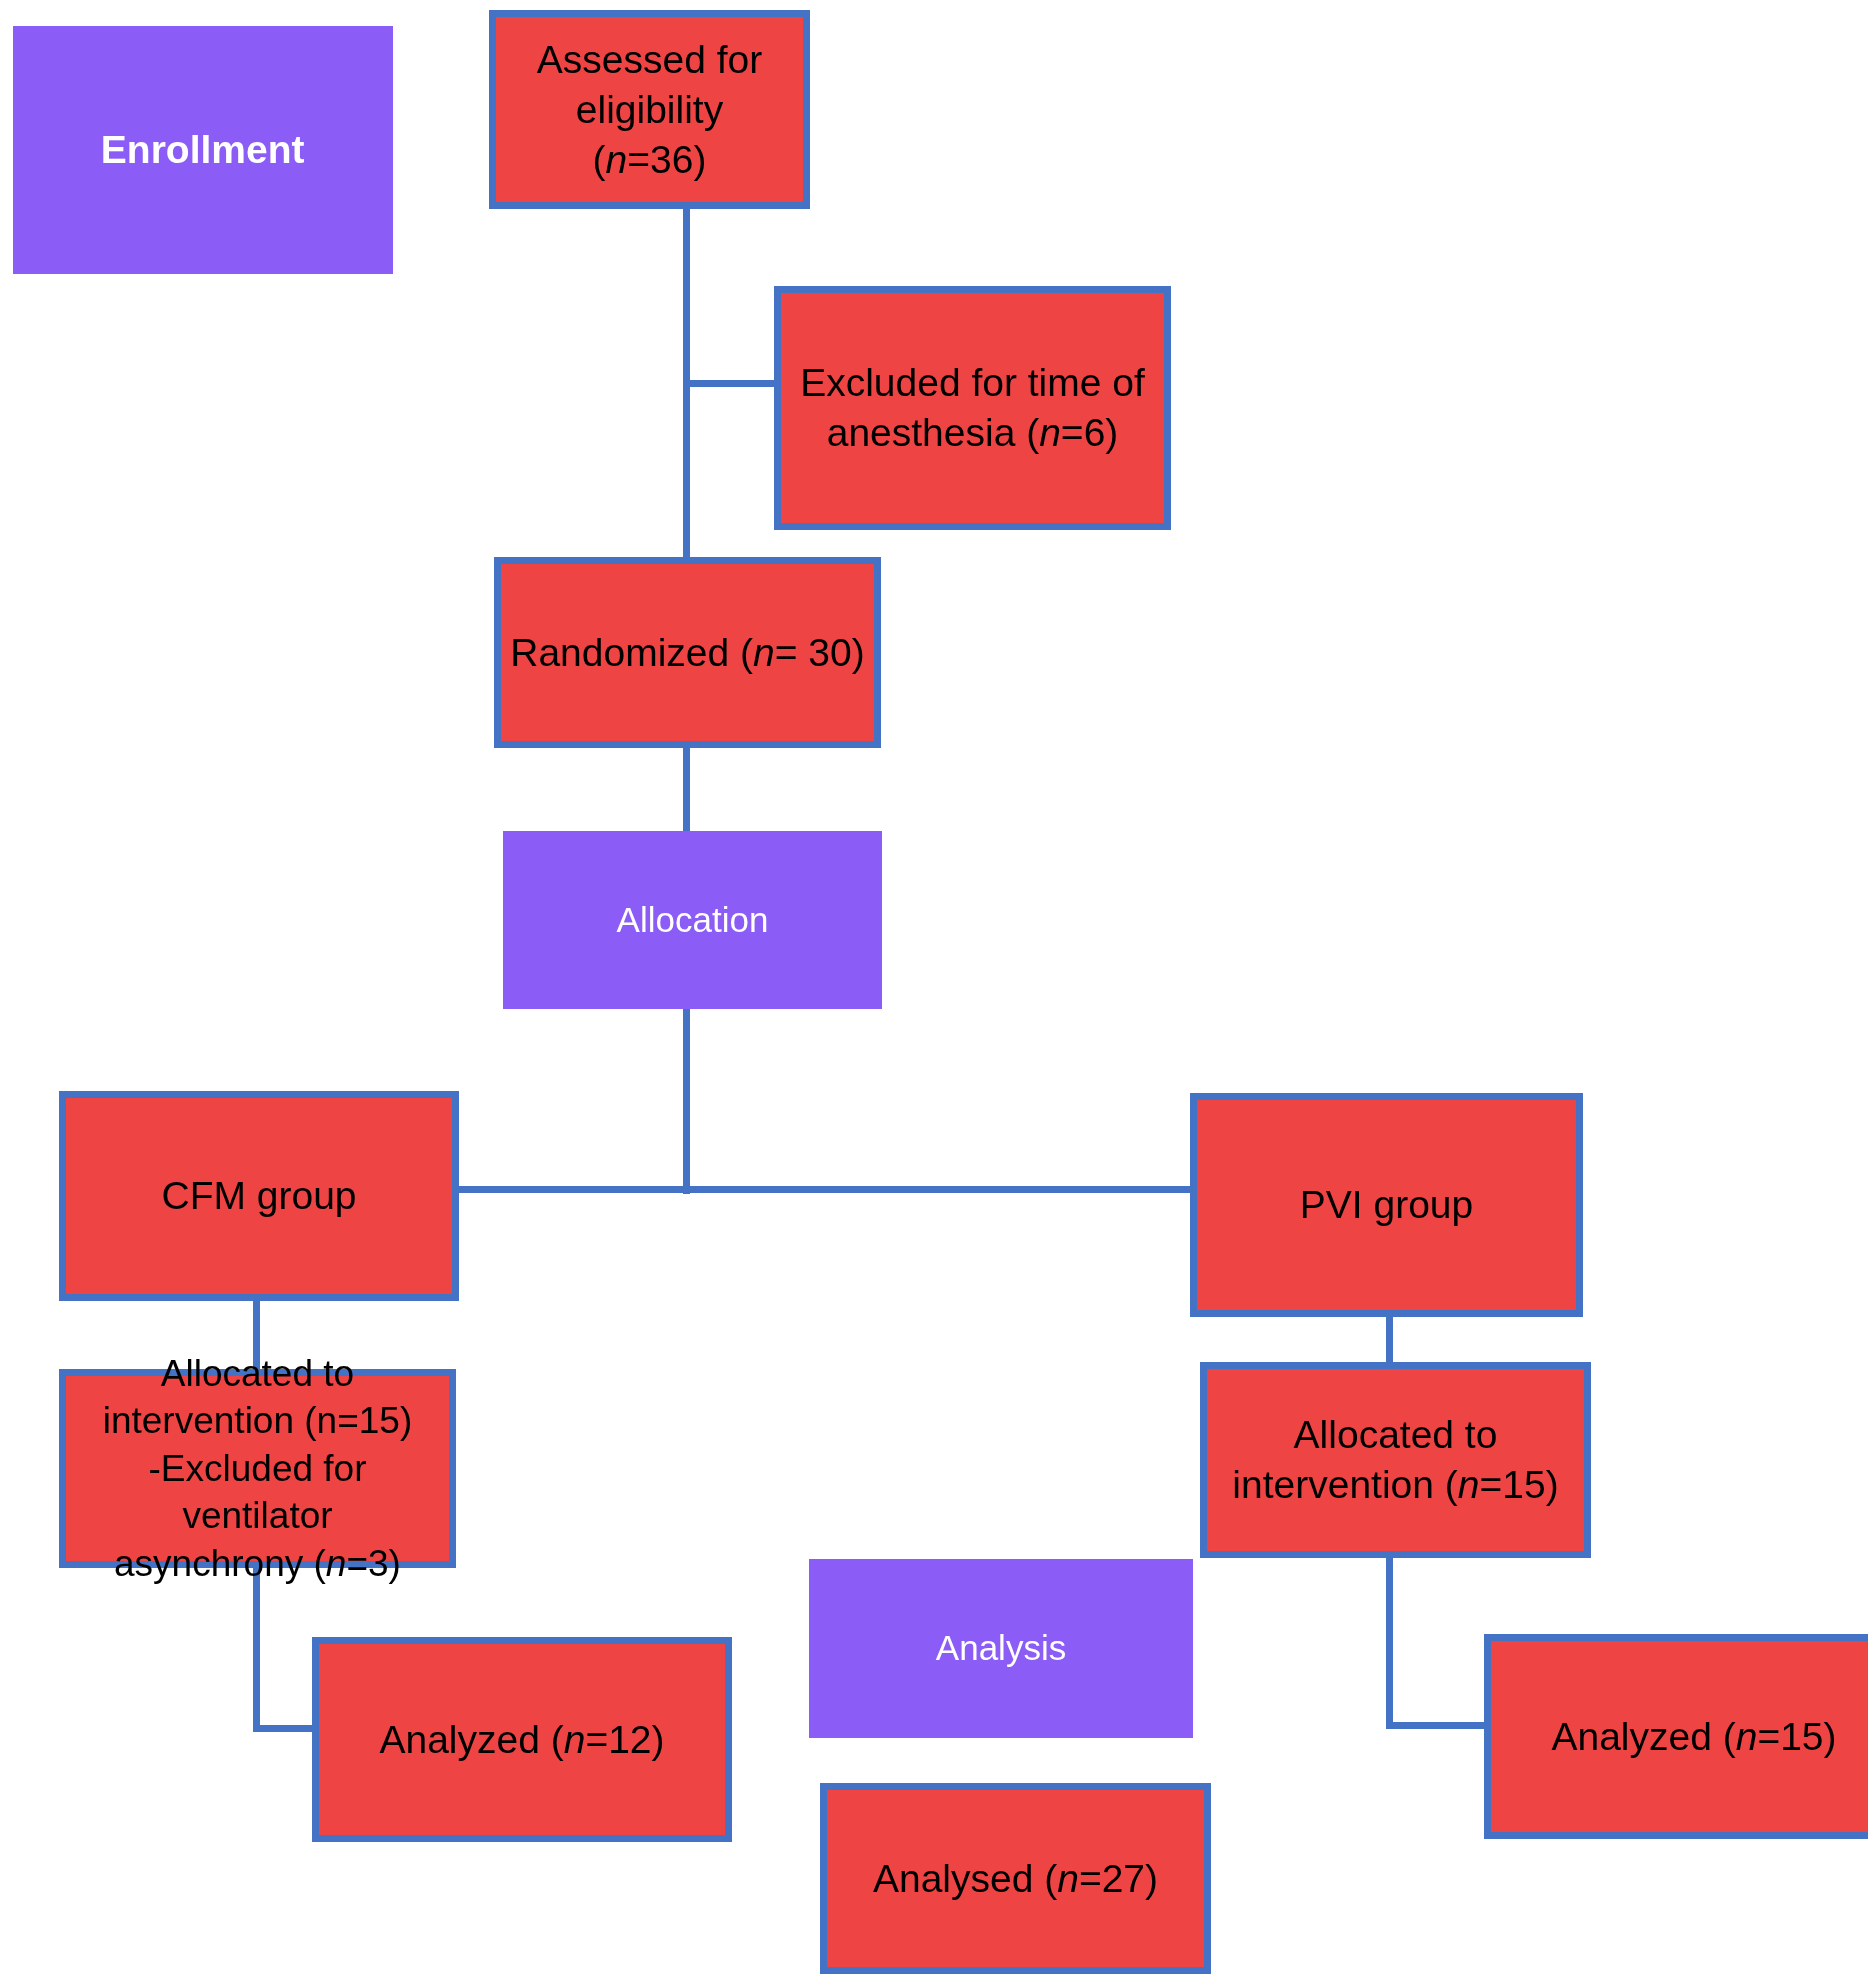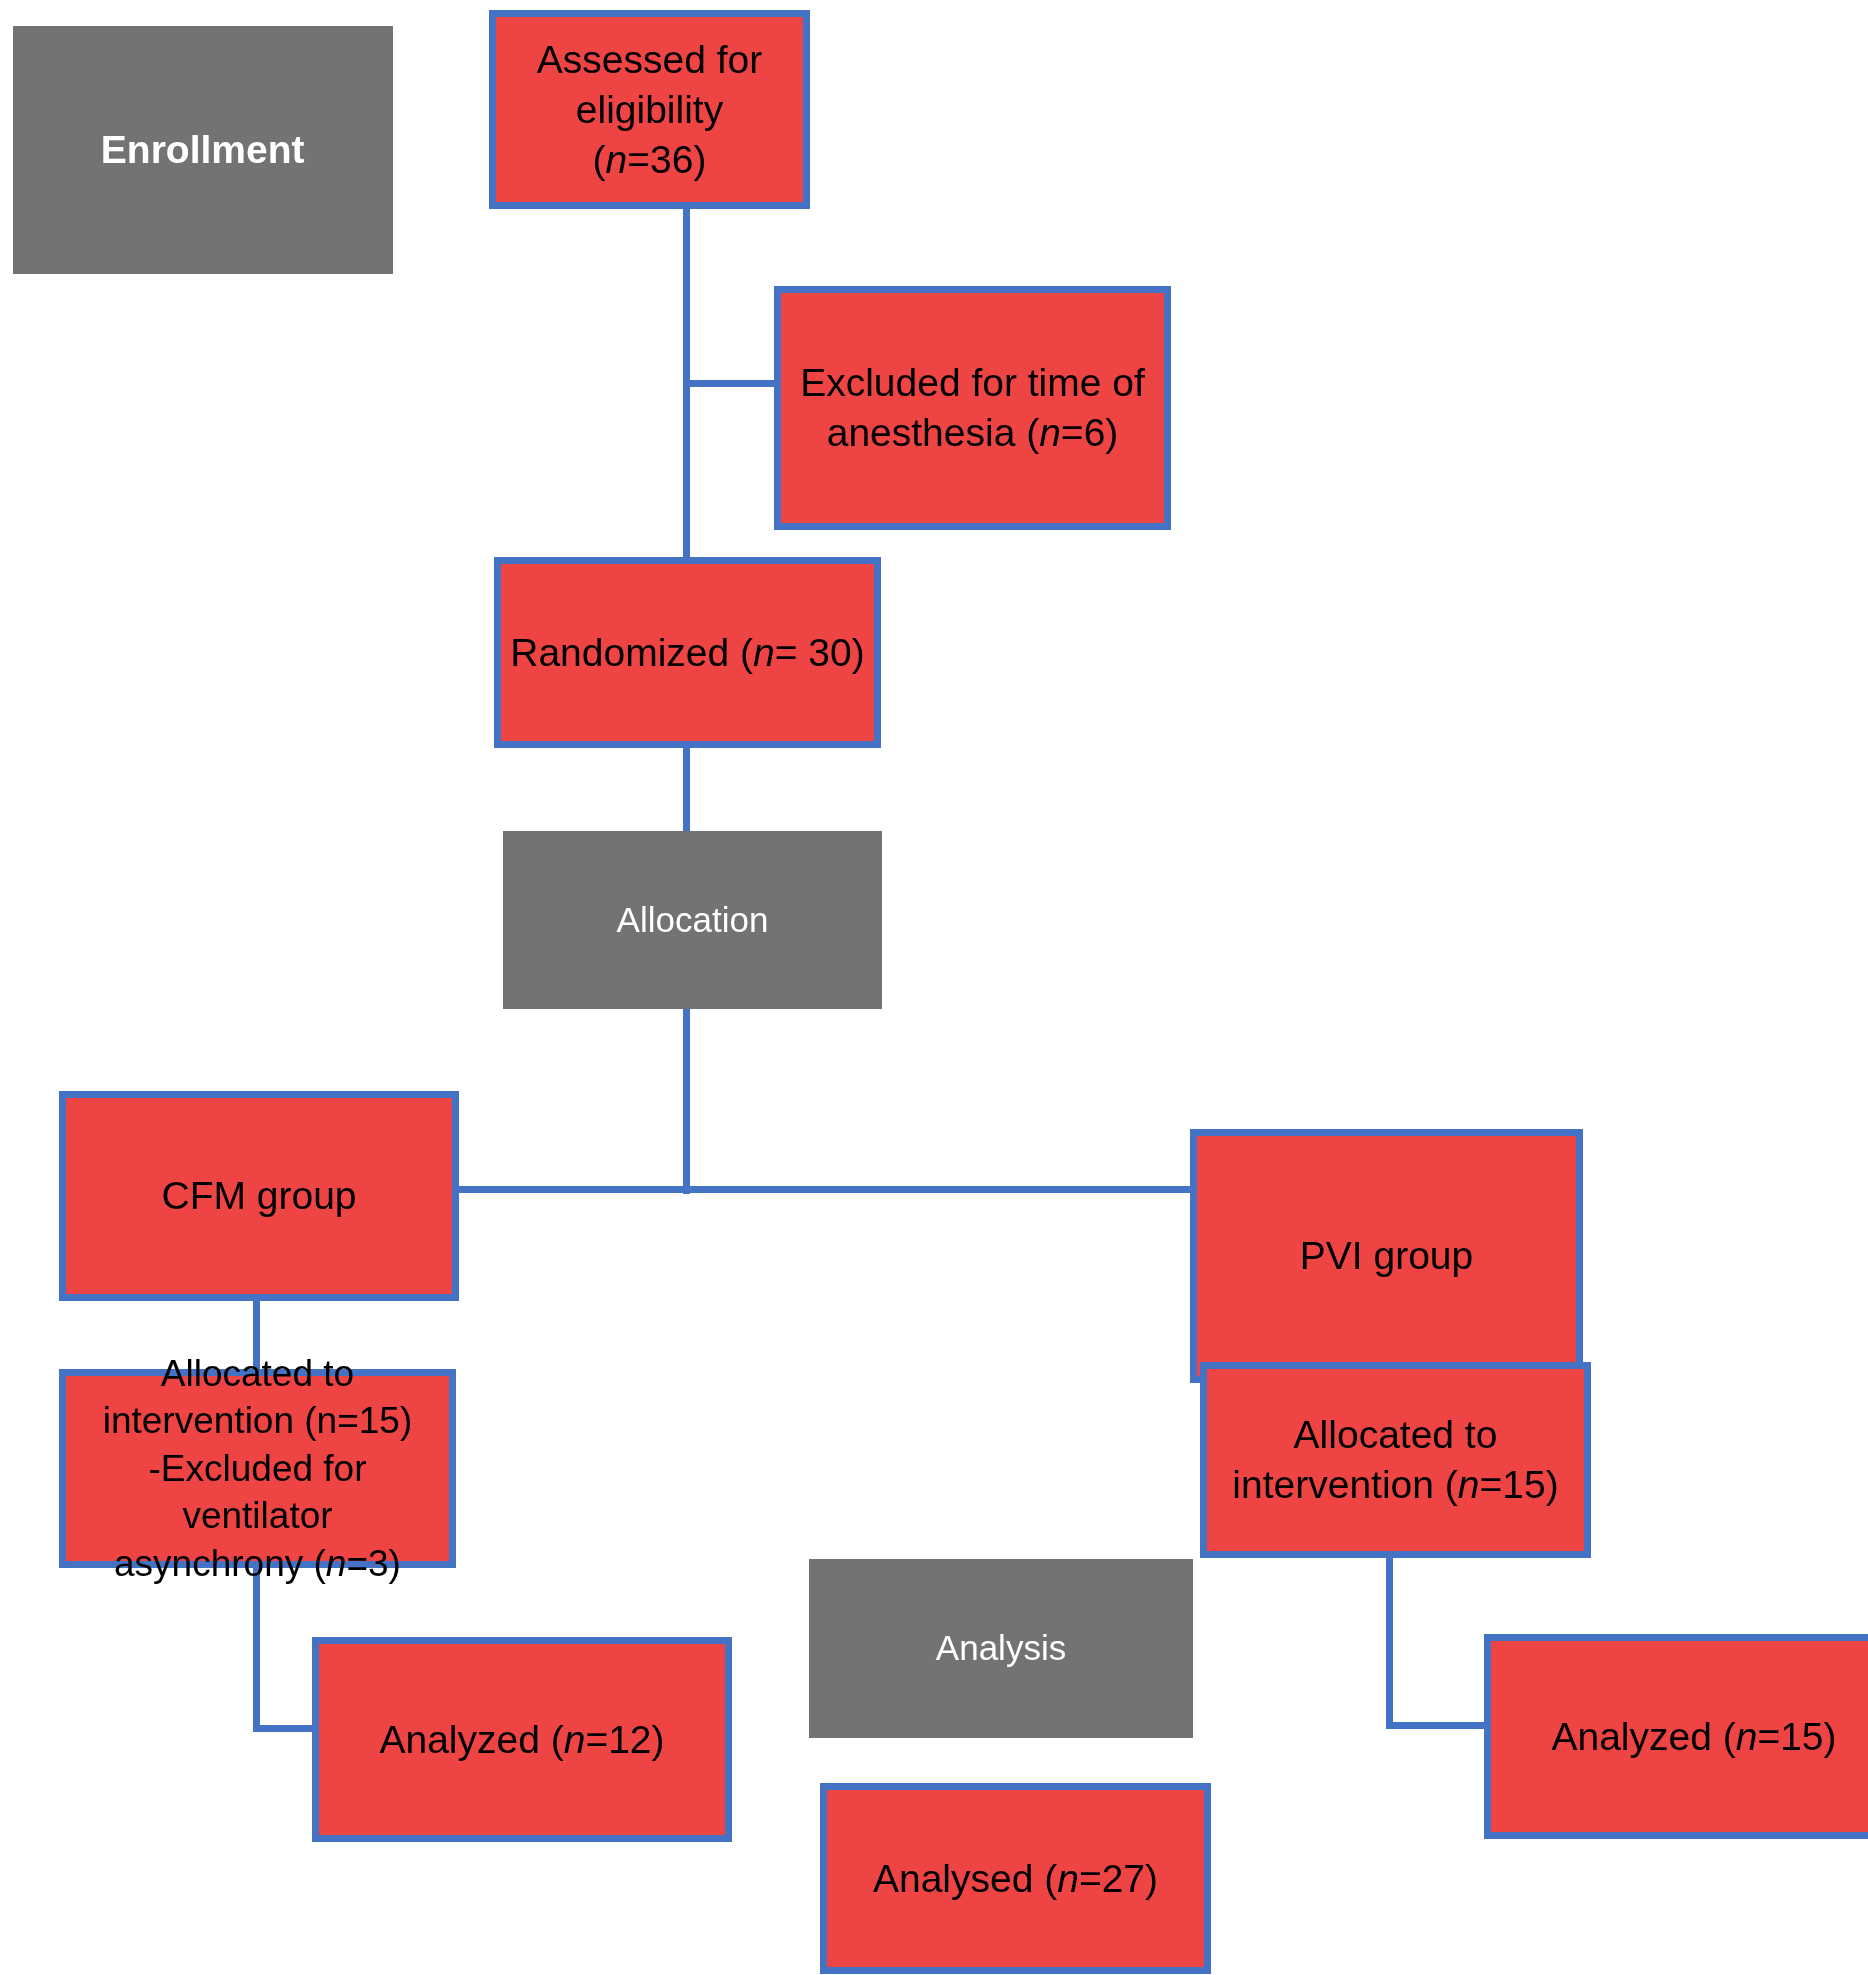--- a/index.html
+++ b/index.html
@@ -32,21 +32,21 @@
   .node .txt {
     width: 100%;
     padding: 0 9px;
     box-sizing: border-box;
   }
   .node.box {
     background: #ef4444;
     border: 7px solid #4472C4;
   }
   .node.header {
-    background: #737373;
+    background: #8b5cf6;
     border: none;
     color: #ffffff;
   }
   .node.header.bold .txt {
     font-weight: bold;
   }
   .fs-lg { font-size: 39px; }
   .fs-md { font-size: 37px; }
   .fs-hd { font-size: 35px; }
   .fs-hd-bold { font-size: 39px; }
@@ -113,21 +113,21 @@
   <div class="node box" style="left:494px; top:557px; width:387px; height:191px;justify-content:flex-end;">
     <span class="txt fs-lg">
       <span>Randomized (</span><span class="ital">n</span><span>= 30)</span>
     </span>
   </div>
 
   <div class="node box" style="left:59px; top:1091px; width:400px; height:210px;">
     <span class="txt fs-lg">CFM group</span>
   </div>
 
-  <div class="node box" style="left:1190px; top:1093px; width:393px; height:254px;margin-top:36px;">
+  <div class="node box" style="left:1190px; top:1093px; width:393px; height:224px;">
     <span class="txt fs-lg">PVI group</span>
   </div>
 
   <div class="node box" style="left:59px; top:1369px; width:397px; height:199px;">
     <span class="txt fs-md">
       <span>Allocated to</span><br>
       <span>intervention (n=15)</span><br>
       <span>-Excluded for ventilator</span><br>
       <span>asynchrony (</span><span class="ital">n</span><span>=3)</span>
     </span>

